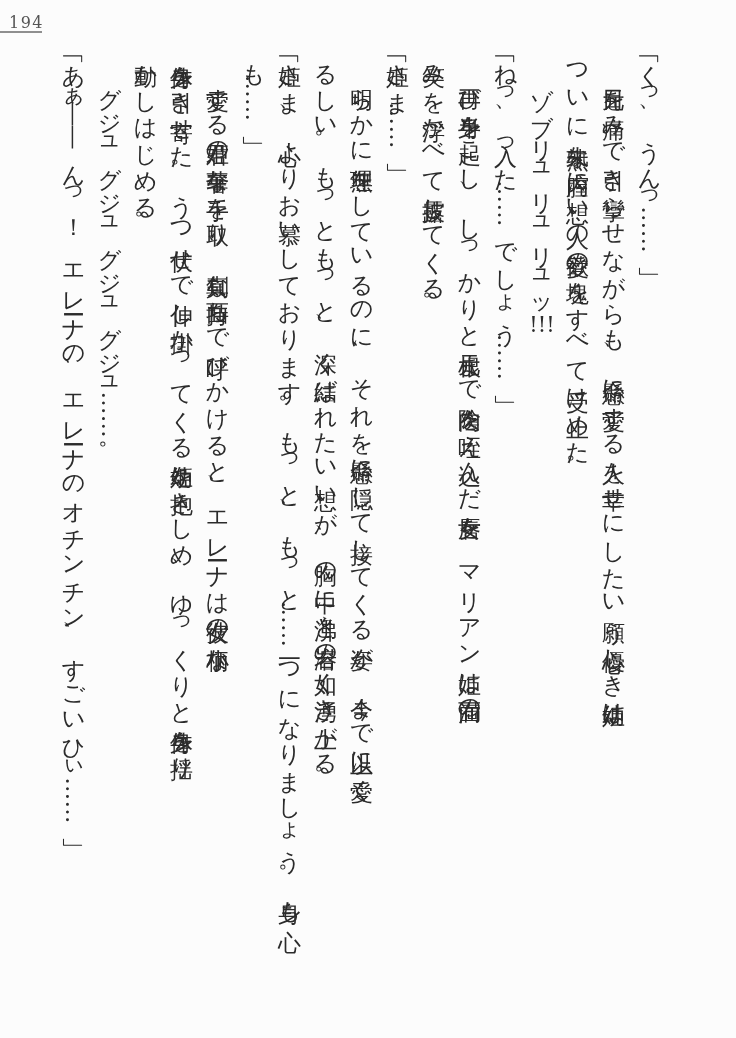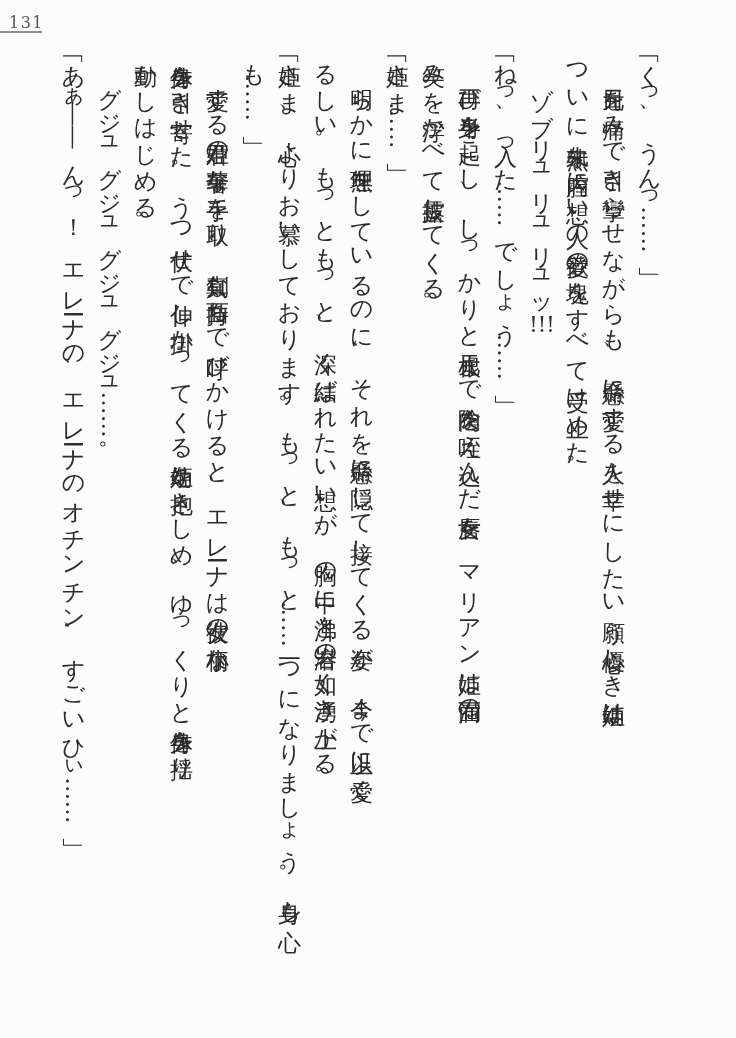--- a/index.html
+++ b/index.html
@@ -48,21 +48,21 @@
     overflow: visible;          
   }
   
   .tcy { text-combine-upright: all; -webkit-text-combine: horizontal; }
 </style>
 </head>
 <body>
 
 <div class="book-page">
 
-  <span class="folio">131</span>
+  <span class="folio">194</span>
   <div class="folio-rule"></div>
 
   <div class="text-area">
       <div class="text-line">「くっ、うんっ……」</div>
       <div class="text-line">　目元を痛みで引き攣らせながらも、懸命に愛する人を幸せにしたい願う心優しき幼姫は、</div>
       <div class="text-line">ついに未熟な膣内に想い人の愛欲の塊をすべて受け止めた。</div>
       <div class="text-line">　ゾブリュリュリュッ<span class="tcy">!!!</span></div>
       <div class="text-line">「ねっ、入った……でしょう……」</div>
       <div class="text-line">　再び半身を起こし、しっかりと根元まで陰肉を咥え込んだ女唇を、マリアン姫は満面の</div>
       <div class="text-line">笑みを浮かべて披露してくる。</div>

